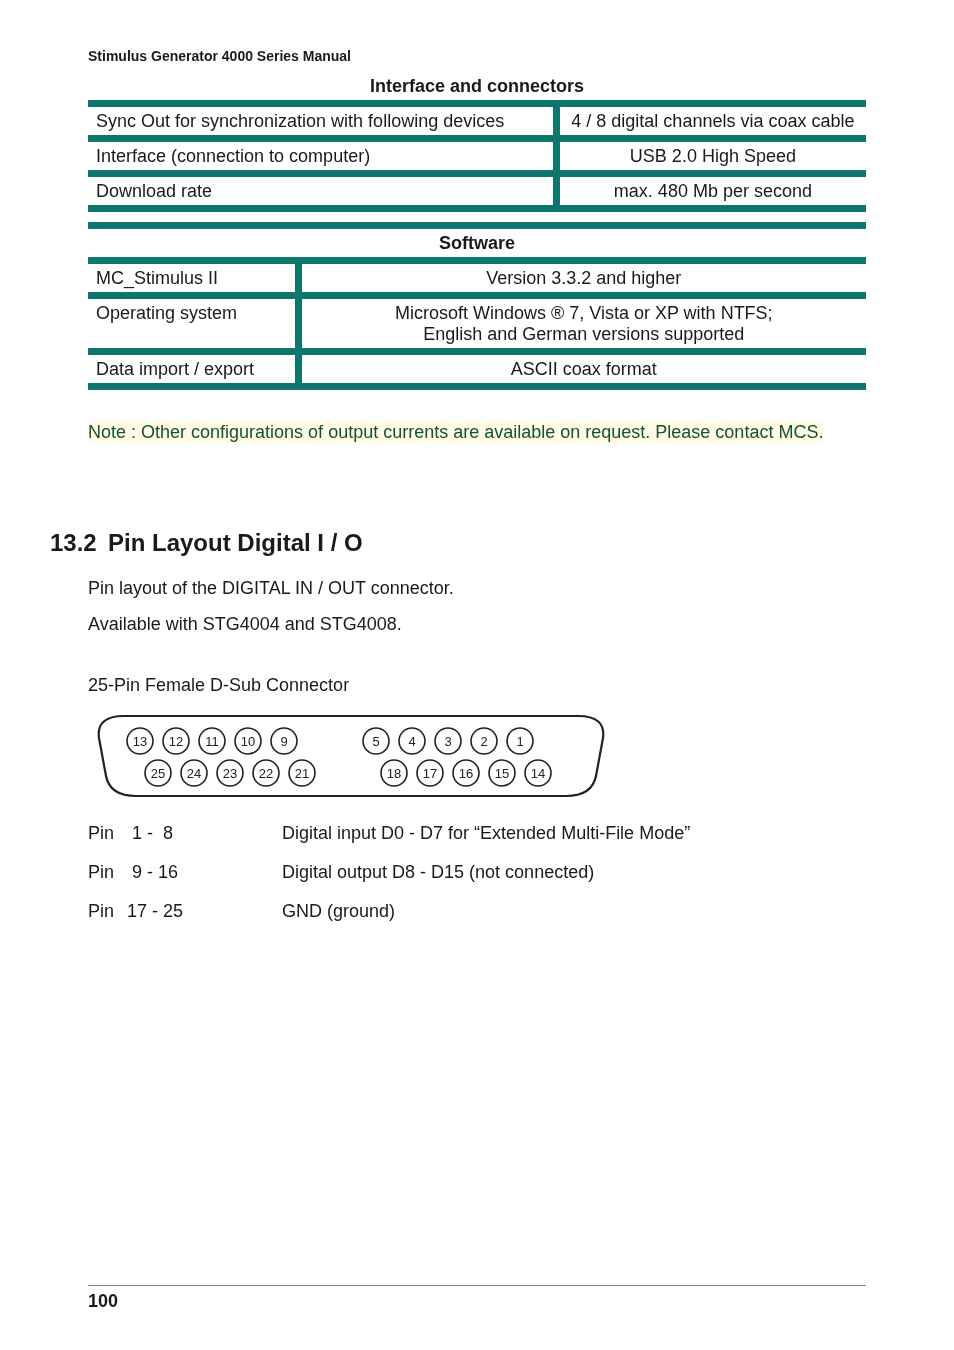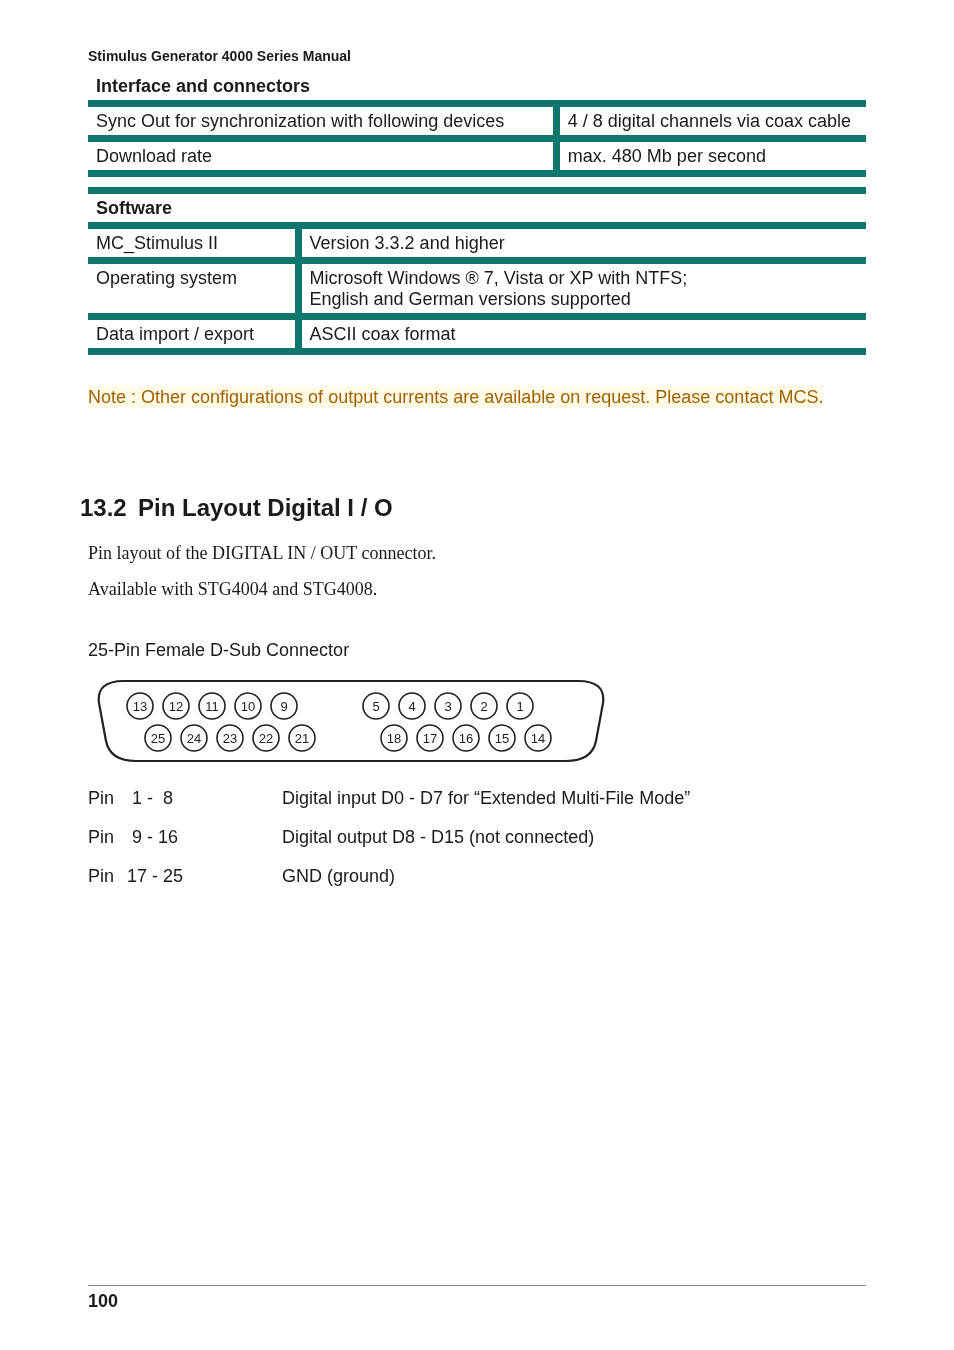--- a/index.html
+++ b/index.html
@@ -29,49 +29,48 @@
   table.spec col.right { width: 39.8%; }
   table.spec td, table.spec th {
     border: 7px solid #0f766e;
     padding: 4px 8px 3px 8px;
     vertical-align: top;
     font-size: 18px;
     font-weight: 400;
   }
   table.spec .no-t { border-top: none; }
   table.spec .no-l { border-left: none; }
-  table.spec .no-r { border-right: none; }
+  table.spec .no-r { border-right: none; text-align: center; }
   table.spec .sec-head {
     font-weight: 700;
   }
   table.spec td.spacer {
     border-left: none;
     border-right: none;
     height: 10px;
     padding: 0;
   }
   .note-row {
     margin-top: 32px;
   }
   .note-highlight {
     display: inline;
     background: #fffbe6;
-    color: #a16207;
+    color: #14532d;
     padding: 1px 0;
   }
   h2.section {
     font-size: 24px;
     font-weight: 700;
     margin: 86px 0 18px -38px;
   }
-  h2.section .num { display: inline-block; width: 58px; margin-left: 30px; }
+  h2.section .num { display: inline-block; width: 58px; }
   .body-para {
     margin: 10px 0 8px 0;
     line-height: 1.45;
-    font-family: Liberation Serif, serif;
   }
   .sub-label {
     margin: 38px 0 10px 0;
   }
   .connector-svg {
     margin: 0 0 12px -2px;
   }
   .pin-table {
     margin-top: 8px;
   }
@@ -110,20 +109,24 @@
       <col class="mid">
       <col class="right">
     </colgroup>
   <tbody>
     <tr>
         <td colspan="3" class="sec-head no-t no-l no-r">Interface and connectors</td>
       </tr>
     <tr>
       <td colspan="2" class="no-l">Sync Out for synchronization with following devices</td>
       <td class="no-r">4 / 8 digital channels via coax cable</td>
+    </tr>
+    <tr>
+      <td colspan="2" class="no-l">Interface (connection to computer)</td>
+      <td class="no-r">USB 2.0 High Speed</td>
     </tr>
     <tr>
       <td colspan="2" class="no-l">Download rate</td>
       <td class="no-r">max. 480 Mb per second</td>
     </tr>
     <tr>
         <td colspan="3" class="spacer"></td>
       </tr>
     <tr>
         <td colspan="3" class="sec-head no-l no-r">Software</td>

